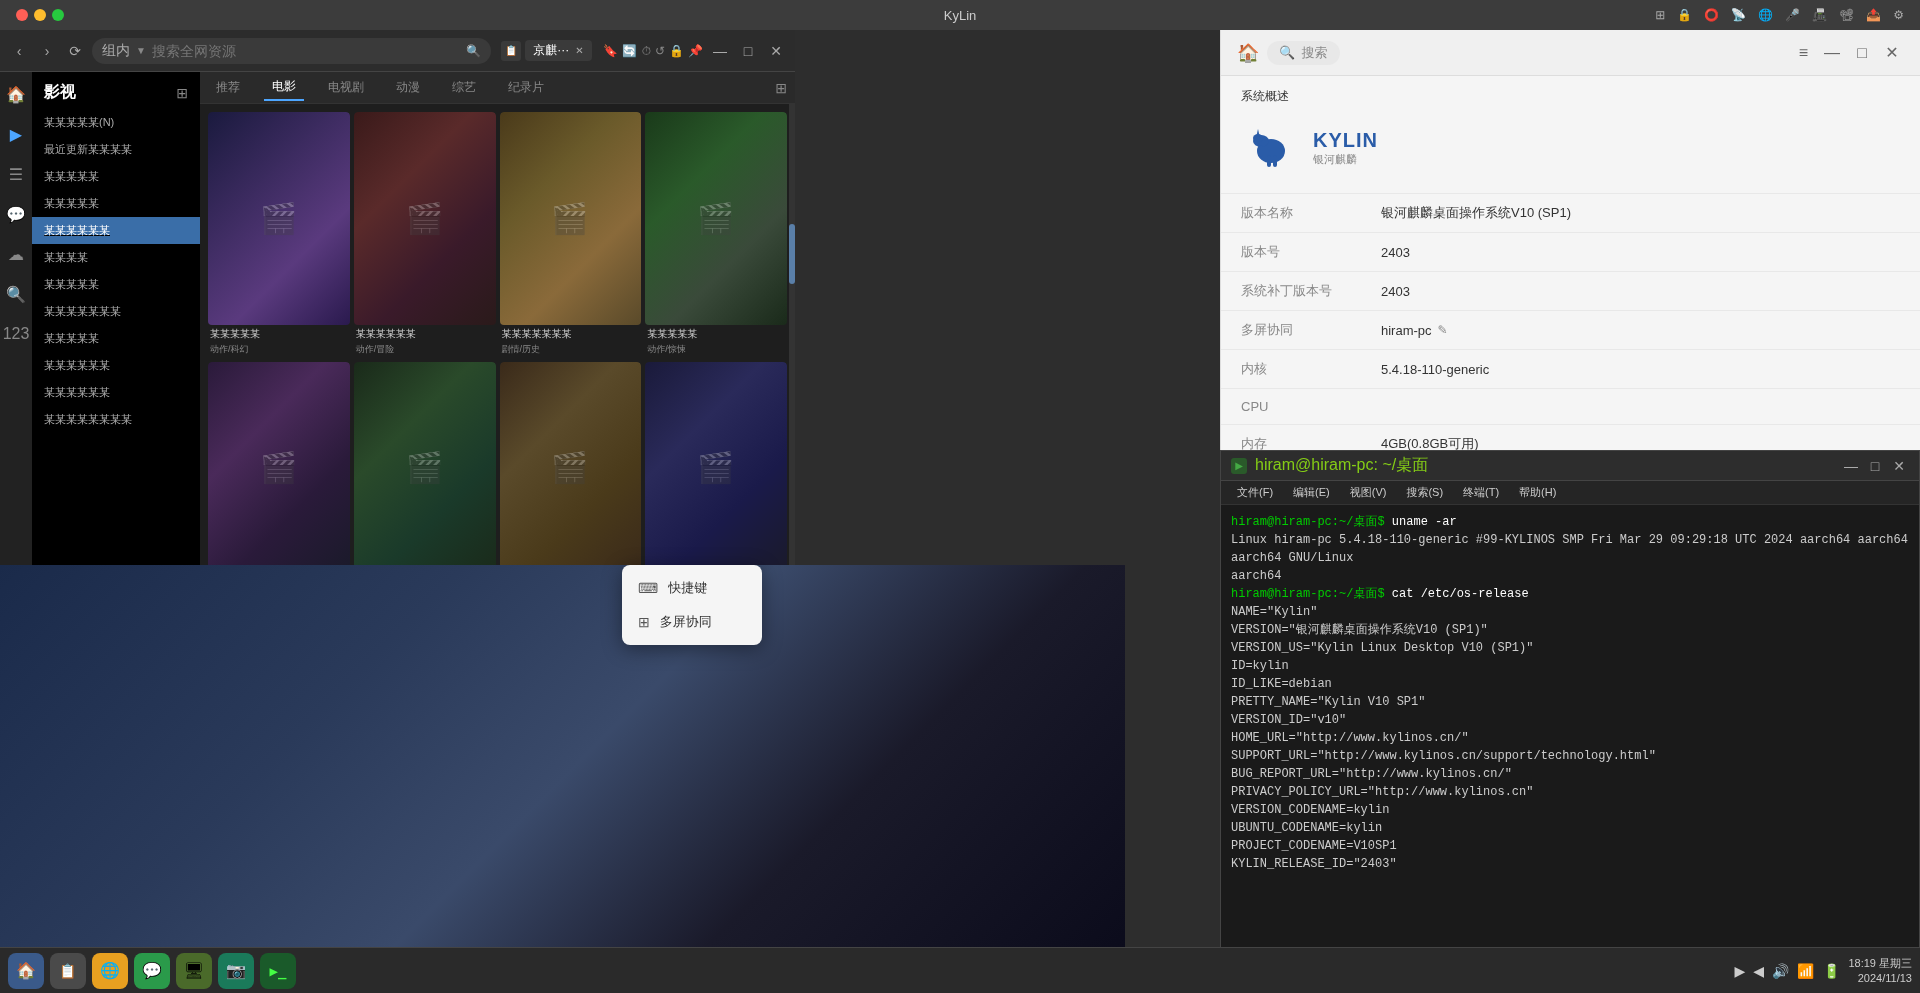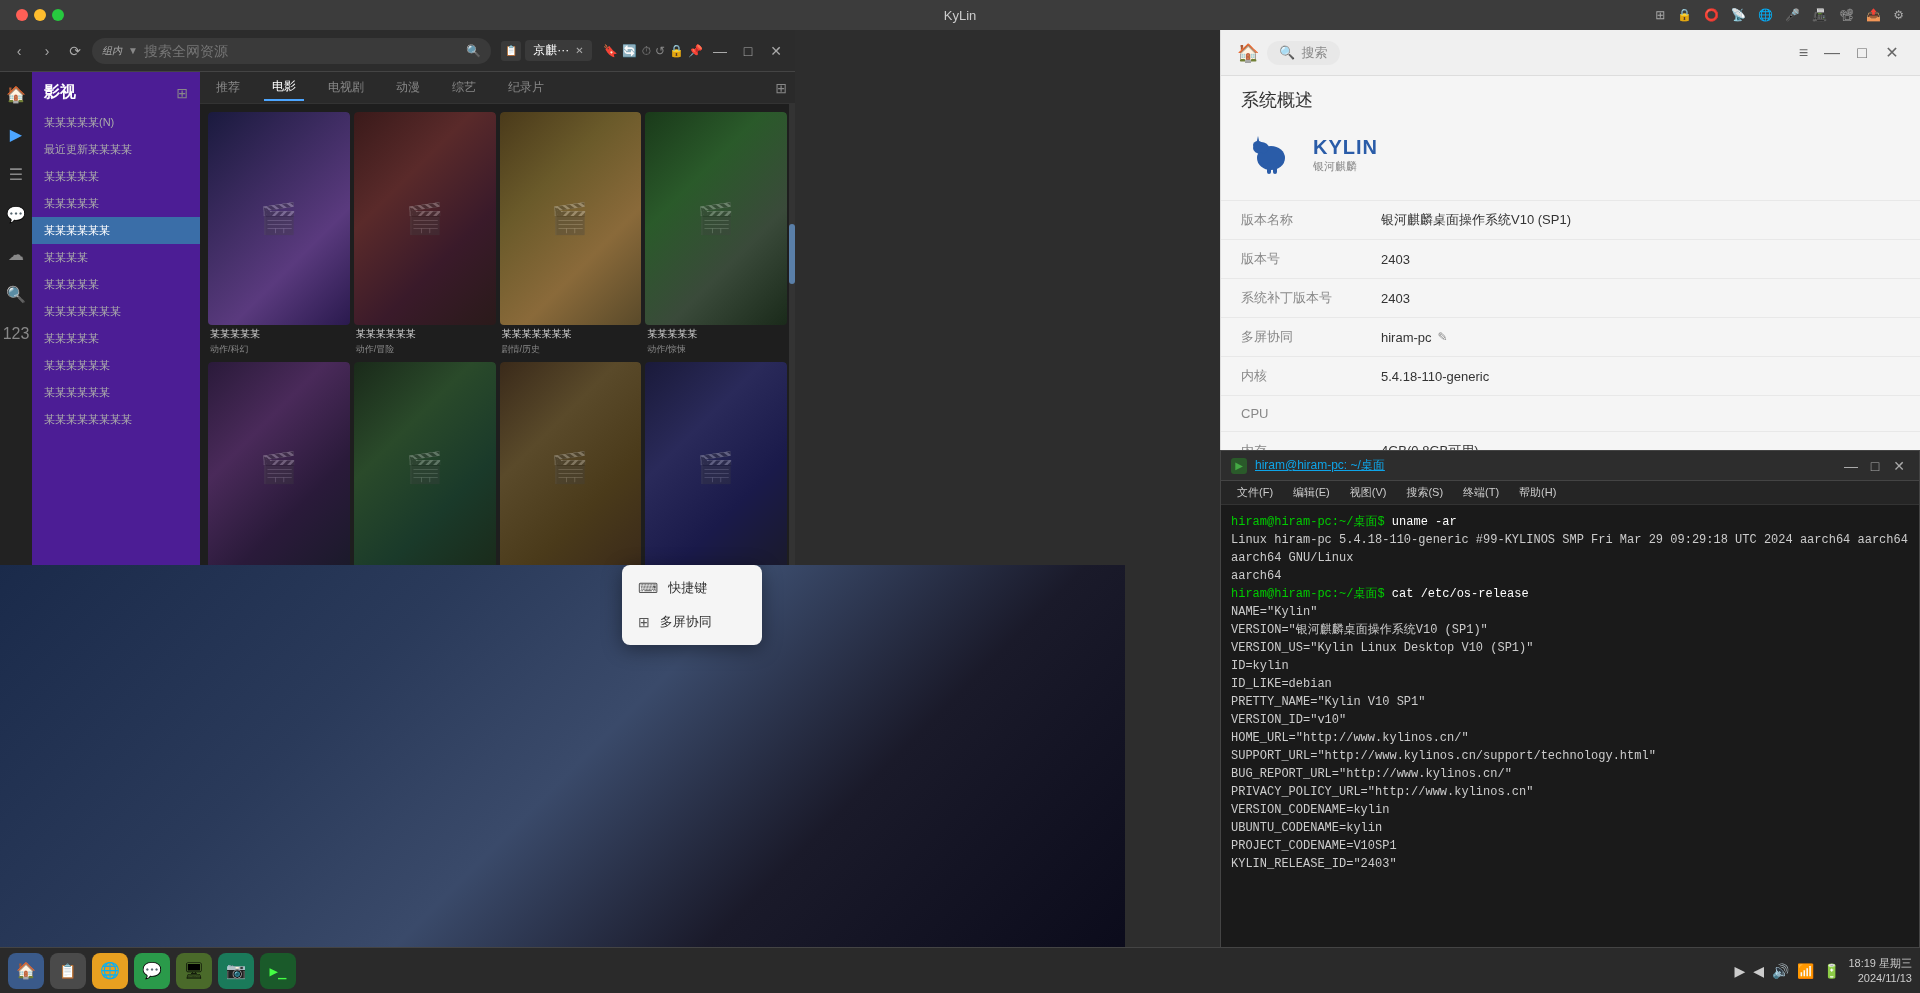--- a/index.html
+++ b/index.html
@@ -139,22 +139,23 @@
       font-size: 16px;
       cursor: pointer;
       display: flex; align-items: center; justify-content: center;
       border-radius: 4px;
     }
     .sidebar-icon.active { color: #4da6ff; }
 
     
     .media-nav-list {
       width: 168px;
-      background: #4c1d95;
+      background: #000000;
       overflow: hidden;
+      text-decoration: underline;
     }
     .media-nav-header {
       padding: 10px 12px 6px;
       display: flex;
       align-items: center;
       justify-content: space-between;
     }
     .media-nav-title {
       font-size: 16px;
       font-weight: bold;
@@ -324,21 +325,21 @@
     .sys-win-controls { display: flex; gap: 6px; }
     .sys-win-btn {
       width: 24px; height: 24px;
       border: none; background: none;
       font-size: 16px; color: #666;
       cursor: pointer;
       display: flex; align-items: center; justify-content: center;
     }
 
     .system-overview-label {
-      font-size: 18px;
+      font-size: 12px;
       color: #333;
       padding: 12px 20px 8px;
       font-weight: 500;
     }
 
     .kylin-logo-area {
       display: flex;
       align-items: center;
       padding: 10px 20px 20px;
       gap: 12px;
@@ -414,23 +415,22 @@
       gap: 8px;
     }
     .terminal-icon {
       width: 16px; height: 16px;
       background: #333;
       border-radius: 3px;
       display: flex; align-items: center; justify-content: center;
       font-size: 10px;
     }
     .terminal-title {
-      font-size: 12px;
-      color: #0ea5e9;
-      text-decoration: underline;
+      font-size: 16px;
+      color: #84cc16;
     }
     .terminal-win-controls { display: flex; gap: 4px; }
     .terminal-win-btn {
       width: 20px; height: 20px;
       border: none; background: none;
       color: #aaa; font-size: 14px;
       cursor: pointer;
       display: flex; align-items: center; justify-content: center;
     }
 
@@ -544,21 +544,21 @@
 
 <div class="main-area">
 
   <div class="media-section">
 
     <div class="media-browser-bar">
       <button class="nav-btn">‹</button>
       <button class="nav-btn">›</button>
       <button class="nav-btn">⟳</button>
       <div class="address-bar">
-        <span style="font-size:10px; color:#aaa;font-style:italic;">组内</span>
+        <span style="font-size:14px; color:#aaa;">组内</span>
         <span style="font-size:10px; color:#888;">▼</span>
         <input type="text" style="background: none; border: none; outline: none; color: rgb(204, 204, 204); font-size: 14px; flex: 1 1 0%;" placeholder="搜索全网资源">
         <span style="color:#888; font-size:12px;">🔍</span>
       </div>
       <div style="display:flex; align-items:center; gap:4px; margin-left:4px;">
         <span style="width:20px; height:20px; background:#3a3a3a; border-radius:3px; display:flex; align-items:center; justify-content:center; font-size:10px; color:#aaa;">📋</span>
         <div class="tab-active">
           <span>京麒···</span>
           <span class="tab-close">✕</span>
         </div>

